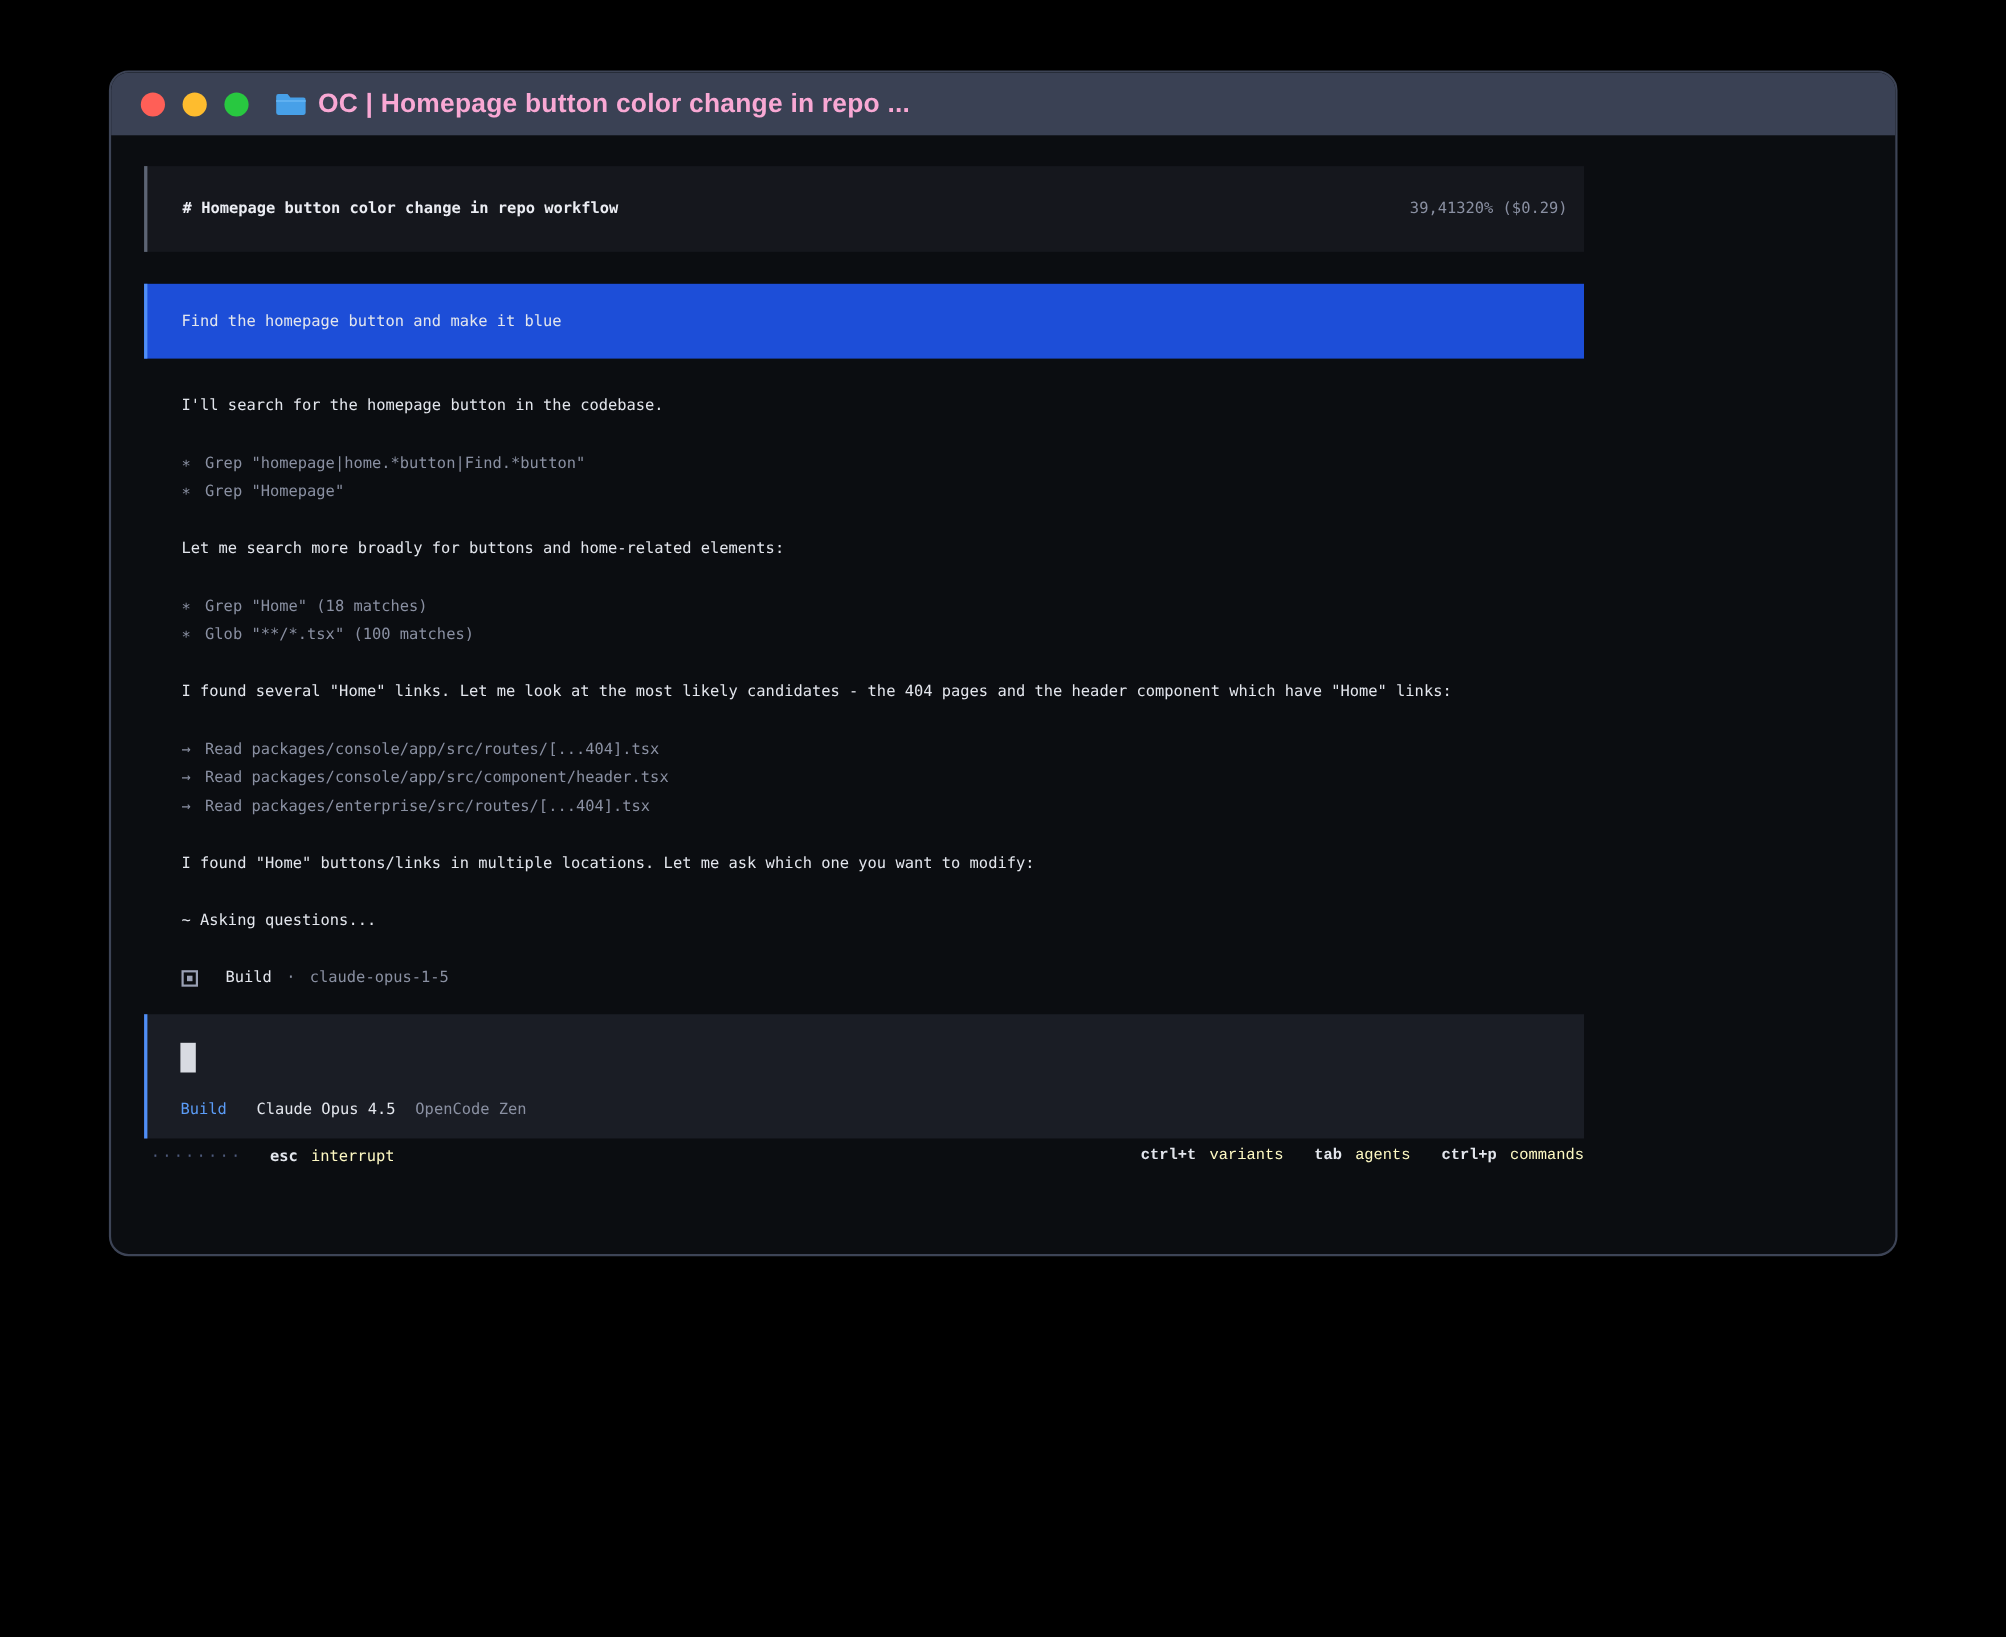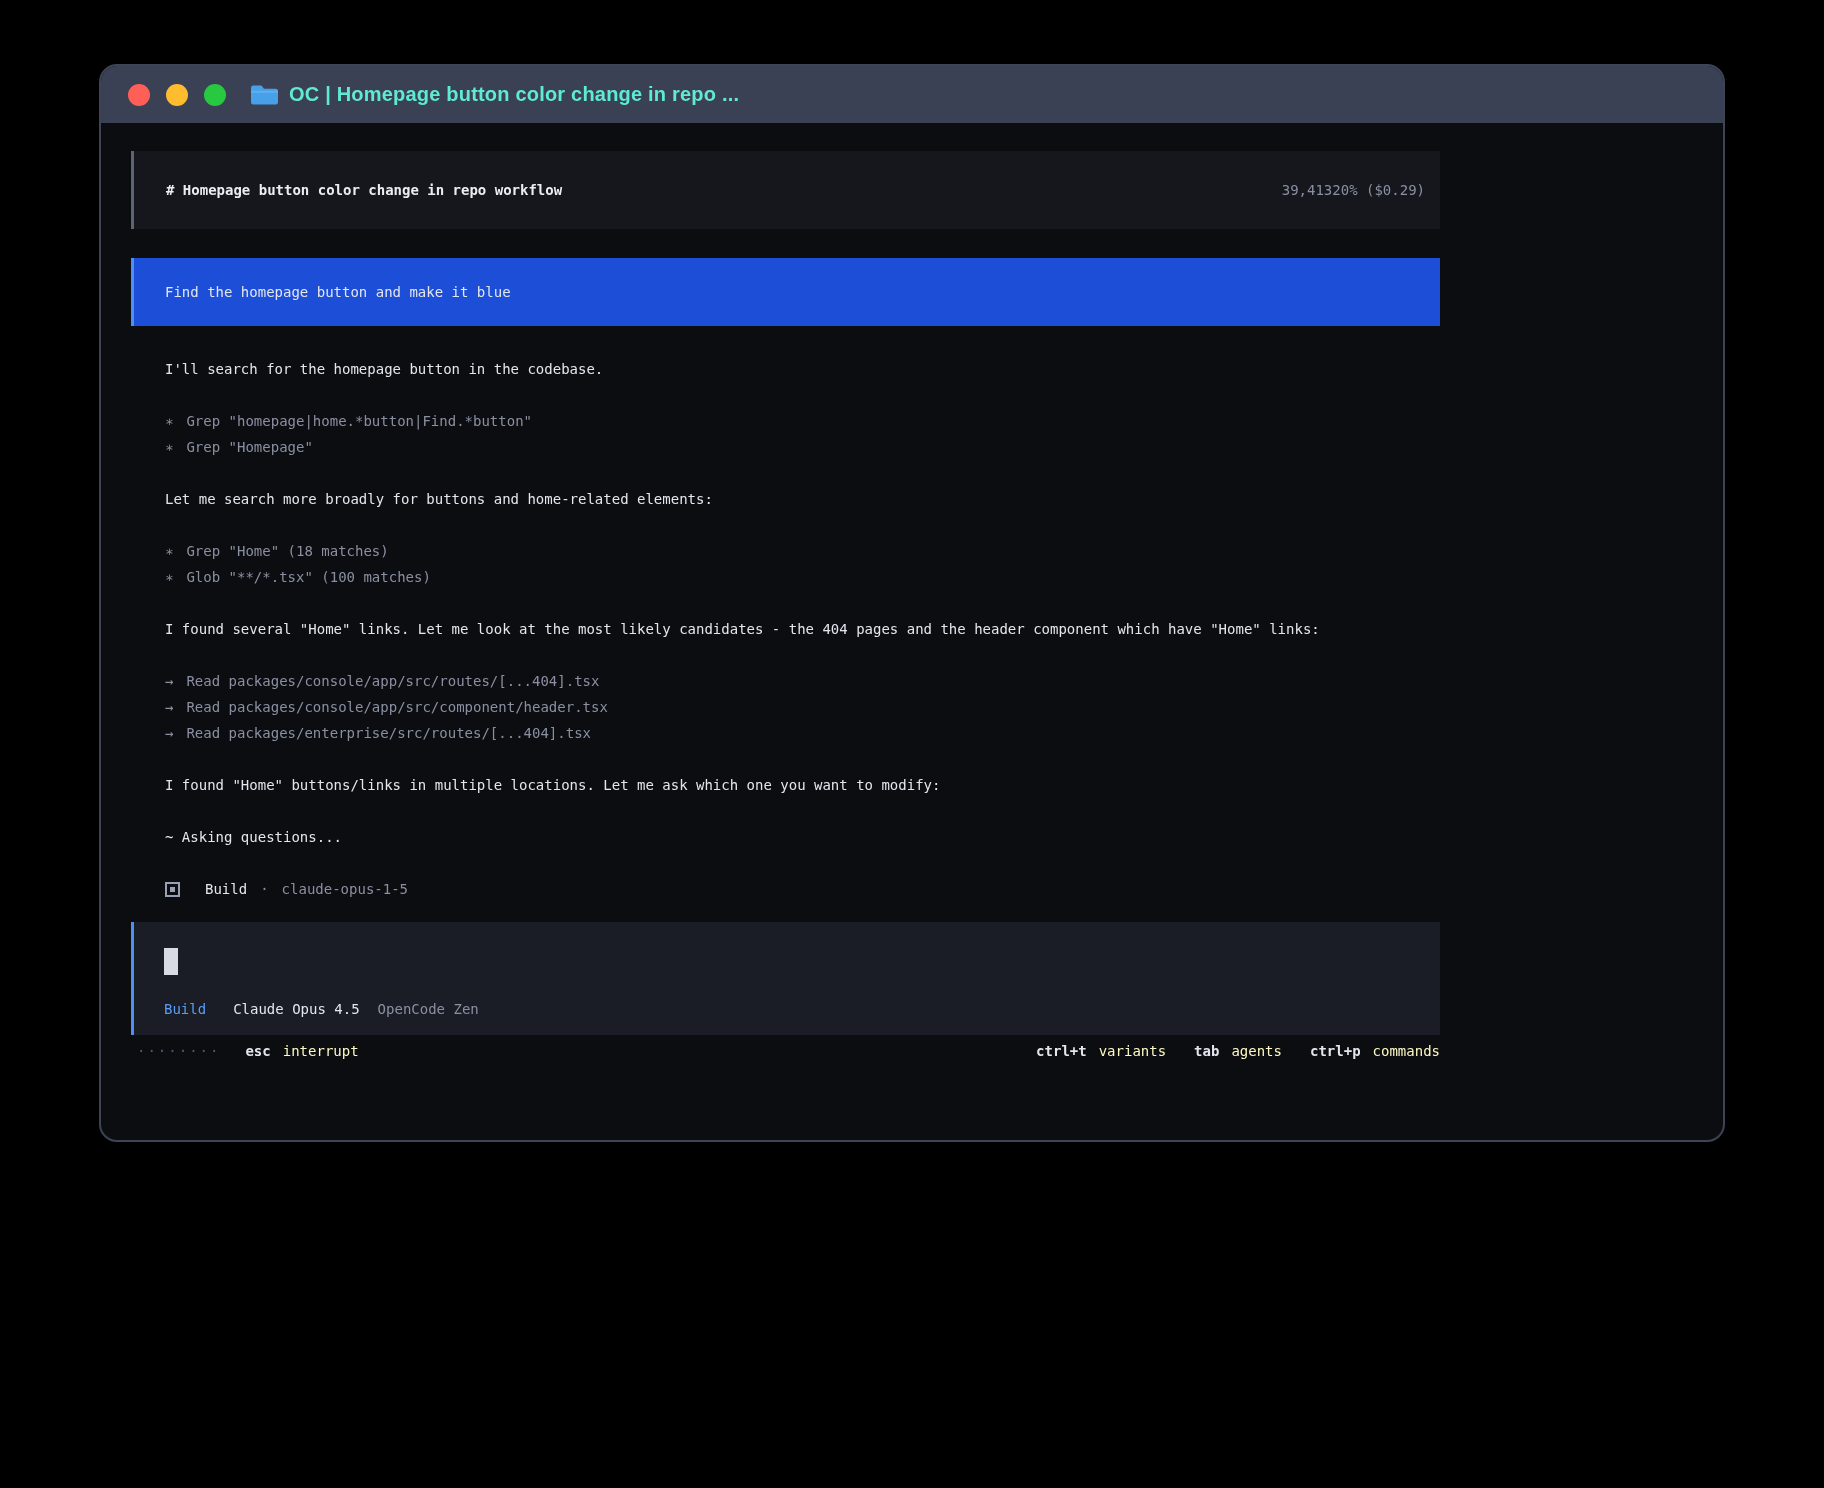--- a/index.html
+++ b/index.html
@@ -16,21 +16,21 @@
     height:57px; background:#3a4154; display:flex; align-items:center;
     padding-left:11px;
   }
   .tl { width:22px; height:22px; border-radius:50%; margin-left:16px; flex:none; }
   .tl.red    { background:#ff5f57; }
   .tl.yellow { background:#febc2e; }
   .tl.green  { background:#28c840; }
   .folder { margin-left:25px; display:flex; align-items:center; flex:none; }
   .window-title {
     margin-left:11px; font-family:"Liberation Sans","DejaVu Sans",sans-serif;
-    font-weight:bold; font-size:20px; color:#5eead4; letter-spacing:0.2px;
+    font-weight:bold; font-size:24px; color:#f9a8d4; letter-spacing:0.2px;
     white-space:nowrap;
   }
 
   
   .content { padding:28px 0 0 30px; font-size:14px; }
   .block { width:1309px; }
 
   .session-header {
     height:78px; background:#15171d; border-left:3px solid #5d6474;
     display:flex; align-items:center; padding:0 15px 0 32px;
@@ -66,21 +66,21 @@
   .model { color:#e3e6ed; margin-left:27px; }
   .provider { color:#8a90a2; margin-left:18px; }
 
   .footer {
     margin-top:8px; width:1309px; display:flex; align-items:center; padding-left:6px;
     white-space:nowrap;
   }
   .dots { color:#4e5a7c; letter-spacing:2px; margin-right:25px; }
   .key { font-weight:bold; color:#e3e6ed; }
   .flabel { color:#fef9c3; margin-left:12px; }
-  .footer-right { margin-left:auto; display:flex; gap:28px; }
+  .footer-right { margin-left:auto; display:flex; gap:28px;font-family:Liberation Mono, monospace; }
   .pair { display:flex; align-items:baseline; }
 </style>
 </head>
 <body>
 
 <div class="window">
 
   <div class="titlebar">
     <span class="tl red"></span>
     <span class="tl yellow"></span>

